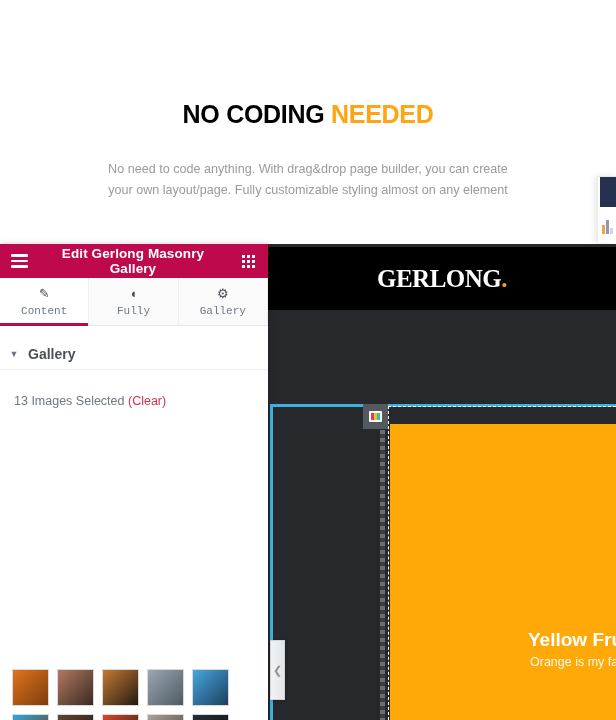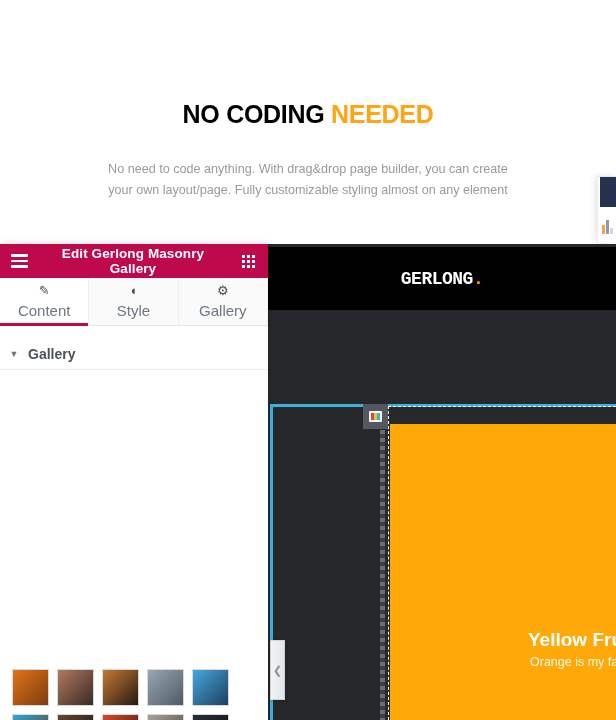--- a/index.html
+++ b/index.html
@@ -47,22 +47,22 @@
   
   .canvas {
     position:absolute; left:268px; top:244px; width:348px; height:476px;
     background:#26282b;
   }
   .canvas-topbar {
     position:absolute; left:0; top:3px; width:348px; height:63px; background:#000;
     display:flex; align-items:center; justify-content:center;
   }
   .gerlong {
-    font-size:18px; font-weight:bold; letter-spacing:-0.5px; color:#fff;
-    font-family:Liberation Mono, monospace;
+    font-size:25px; font-weight:bold; letter-spacing:-0.5px; color:#fff;
+    font-family:Liberation Serif, serif;
   }
   .gerlong .dot { color:#f0a117; }
 
   
   .sel-section {
     position:absolute; left:270px; top:404px; width:346px; height:316px;
     border-top:3px solid #3bb3e0; border-left:3px solid #3bb3e0;
     box-sizing:border-box;
   }
   
@@ -138,21 +138,21 @@
   .tab {
     flex:1; display:flex; flex-direction:column; align-items:center; justify-content:center;
     gap:3px; cursor:pointer; border-right:1px solid #eeeeee; box-sizing:border-box;
     position:relative; background:#fafafa;
   }
   .tab.active { background:#ffffff; }
   .tab.active::after {
     content:""; position:absolute; left:0; bottom:-1px; width:100%; height:3px; background:#be0a4d;
   }
   .tab .t-ico { font-size:13px; color:#4a4f56; line-height:14px; height:15px; }
-  .tab .t-lab { font-size:15px; color:#6d7882; font-family:Liberation Sans, sans-serif; }
+  .tab .t-lab { font-size:11px; color:#6d7882; font-family:Liberation Mono, monospace; }
 
   .sec-head {
     position:absolute; left:0; top:95px; width:268px; height:30px;
     display:flex; align-items:center; border-bottom:1px solid #efefef;
   }
   .sec-head .caret {
     width:28px; text-align:center; color:#6d7882; font-size:9px;
   }
   .sec-head .lab {
     font-size:14px; font-weight:bold; color:#495157; font-family:Liberation Sans, sans-serif;
@@ -253,33 +253,37 @@
       </div>
     </div>
 
     <div class="tabs">
       <div class="tab active">
         <div class="t-ico">✎</div>
         <div class="t-lab">Content</div>
       </div>
       <div class="tab">
         <div class="t-ico">◖</div>
-        <div class="t-lab">Style</div>
+        <div class="t-lab">Fully</div>
       </div>
       <div class="tab">
         <div class="t-ico">⚙</div>
         <div class="t-lab">Gallery</div>
       </div>
     </div>
 
     <div class="sec-head">
       <div class="caret">▼</div>
       <div class="lab">Gallery</div>
     </div>
 
+    <div class="field-row sel-line">
+      <span>13 Images Selected</span>
+      <span class="clear">(Clear)</span>
+    </div>
 
     <div class="thumbs" id="thumbs">
         <div class="thumb" style="background: linear-gradient(135deg, rgb(226, 115, 28) 0%, rgb(124, 61, 13) 100%);"></div>
         <div class="thumb" style="background: linear-gradient(135deg, rgb(177, 121, 95) 0%, rgb(59, 42, 35) 100%);"></div>
         <div class="thumb" style="background: linear-gradient(135deg, rgb(198, 122, 51) 0%, rgb(36, 26, 18) 100%);"></div>
         <div class="thumb" style="background: linear-gradient(135deg, rgb(154, 167, 180) 0%, rgb(78, 90, 99) 100%);"></div>
         <div class="thumb" style="background: linear-gradient(135deg, rgb(70, 167, 224) 0%, rgb(29, 63, 94) 100%);"></div>
         <div class="thumb" style="background: linear-gradient(135deg, rgb(47, 167, 216) 0%, rgb(107, 58, 22) 100%);"></div>
         <div class="thumb" style="background: linear-gradient(135deg, rgb(95, 71, 51) 0%, rgb(29, 21, 16) 100%);"></div>
         <div class="thumb" style="background: linear-gradient(135deg, rgb(214, 72, 42) 0%, rgb(36, 28, 24) 100%);"></div>

